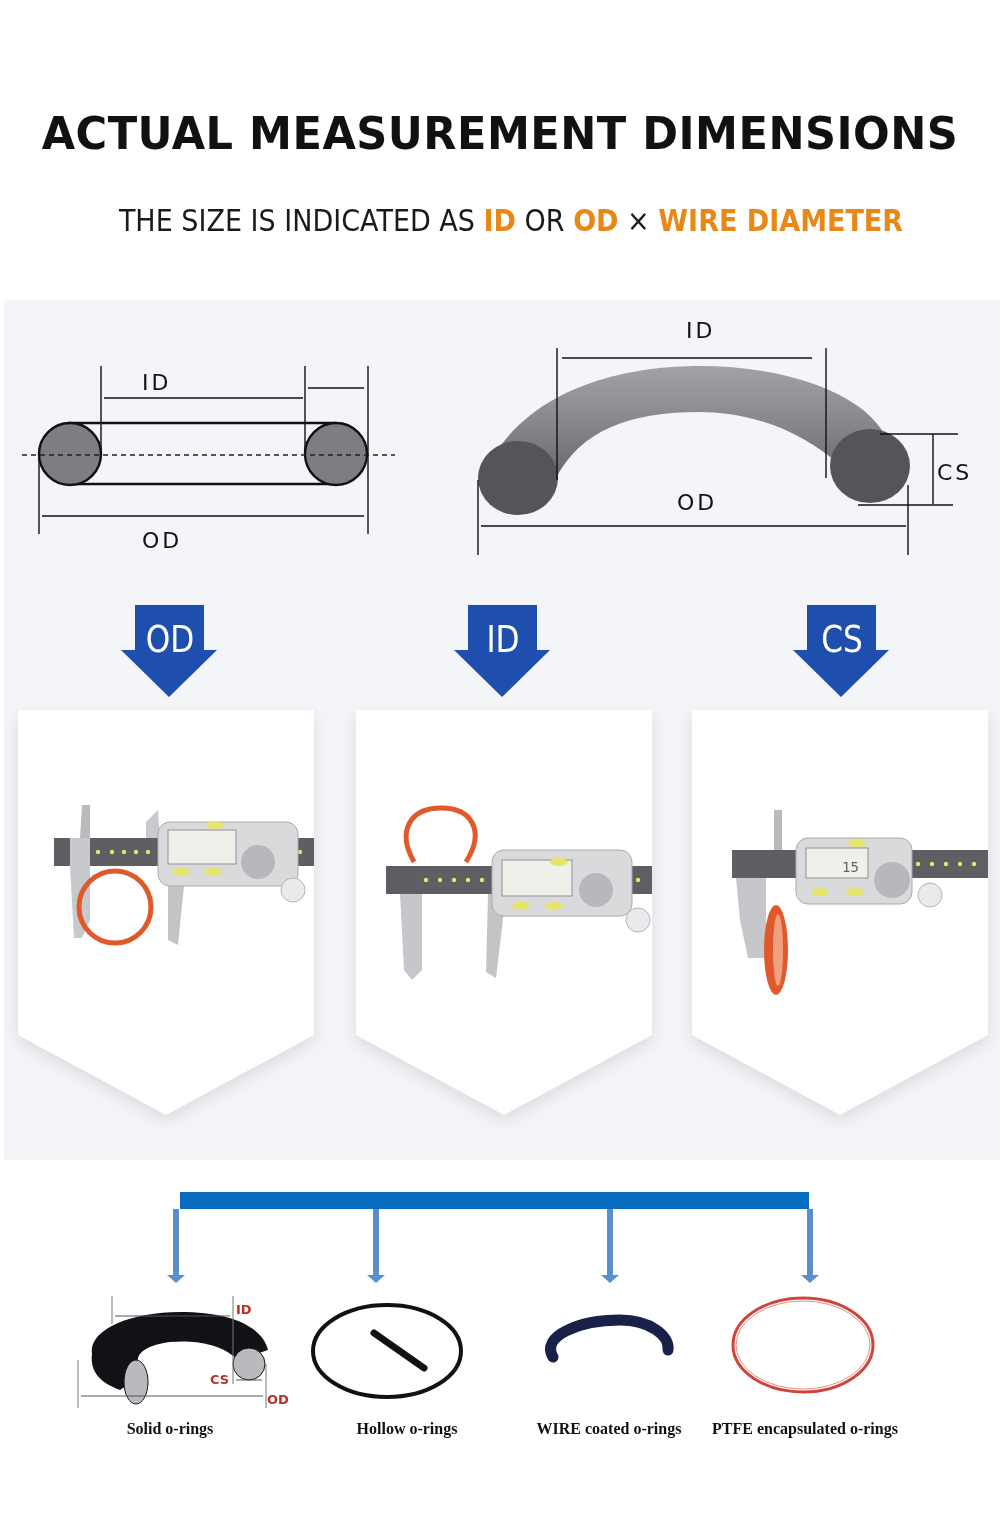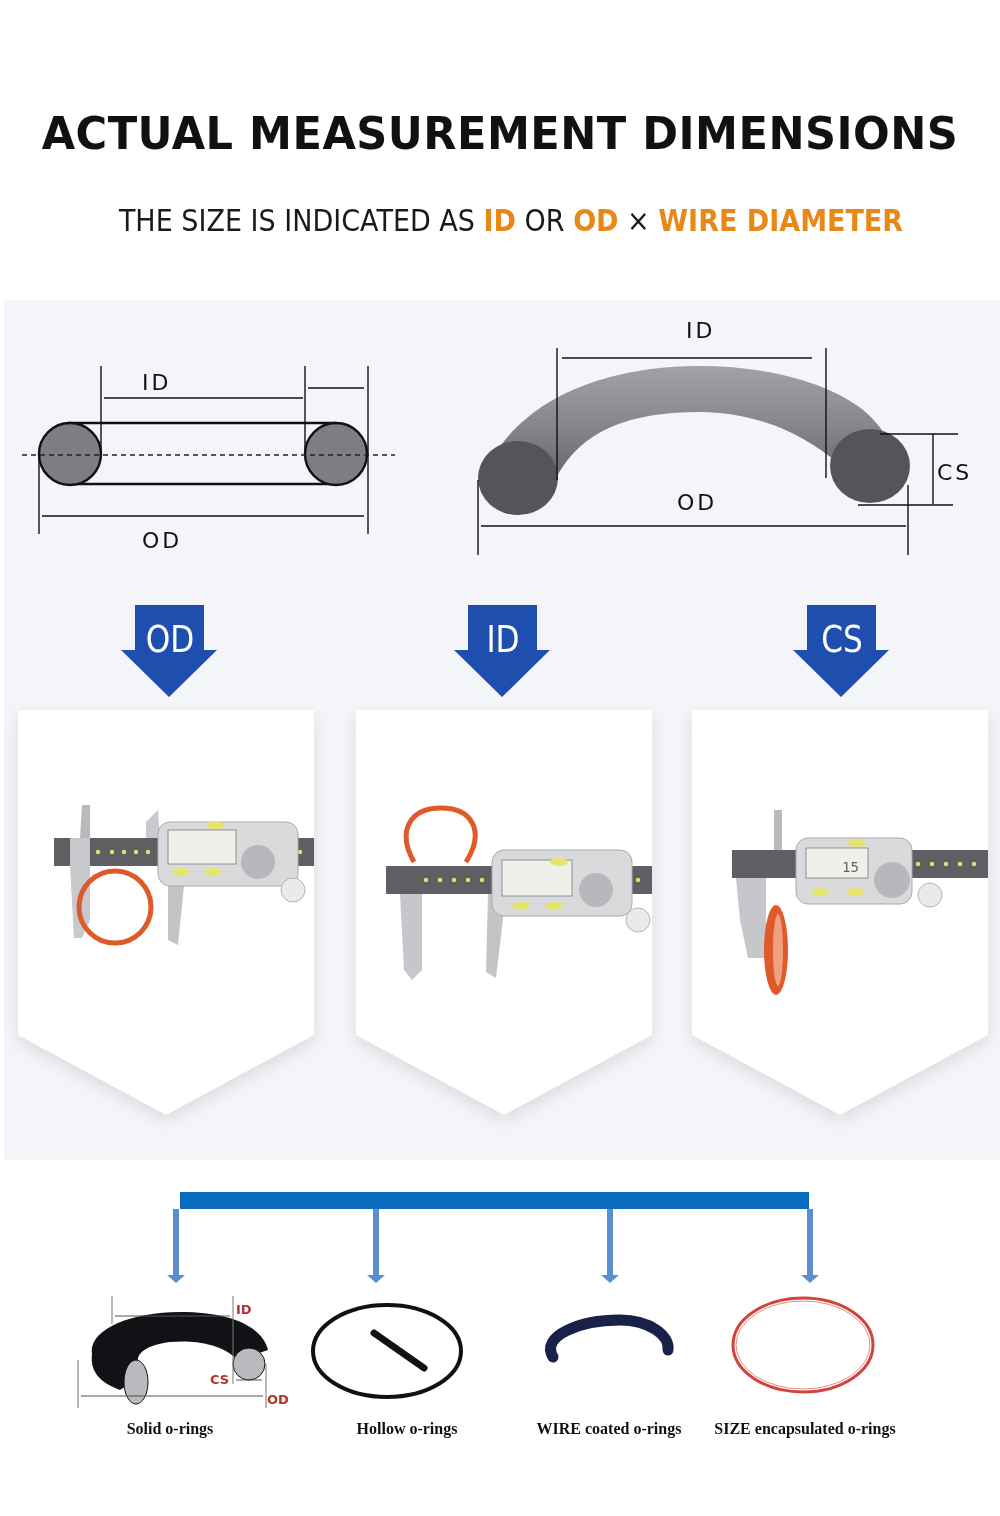--- a/index.html
+++ b/index.html
@@ -262,14 +262,14 @@
     <path d="M 33 67 C 20 46, 60 30, 100 30 C 130 30, 150 46, 148 60" fill="none" stroke="#1a2148" stroke-width="11" stroke-linecap="round"></path>
   </svg>
   <div class="abs cap" style="left:0;top:130px;width:178px;">WIRE coated o-rings</div>
 </div>
 
 <div class="abs" style="left:700px;top:1290px;width:230px;height:160px;">
   <svg width="230" height="120">
     <ellipse cx="103" cy="55" rx="70" ry="47" fill="none" stroke="#d0443b" stroke-width="3"></ellipse>
     <ellipse cx="103" cy="55" rx="67" ry="44" fill="none" stroke="#e98b80" stroke-width="1"></ellipse>
   </svg>
-  <div class="abs cap" style="left:0;top:130px;width:210px;">SIZE encapsulated o-rings</div>
+  <div class="abs cap" style="left:0;top:130px;width:210px;">PTFE encapsulated o-rings</div>
 </div>
 
 </body></html>

